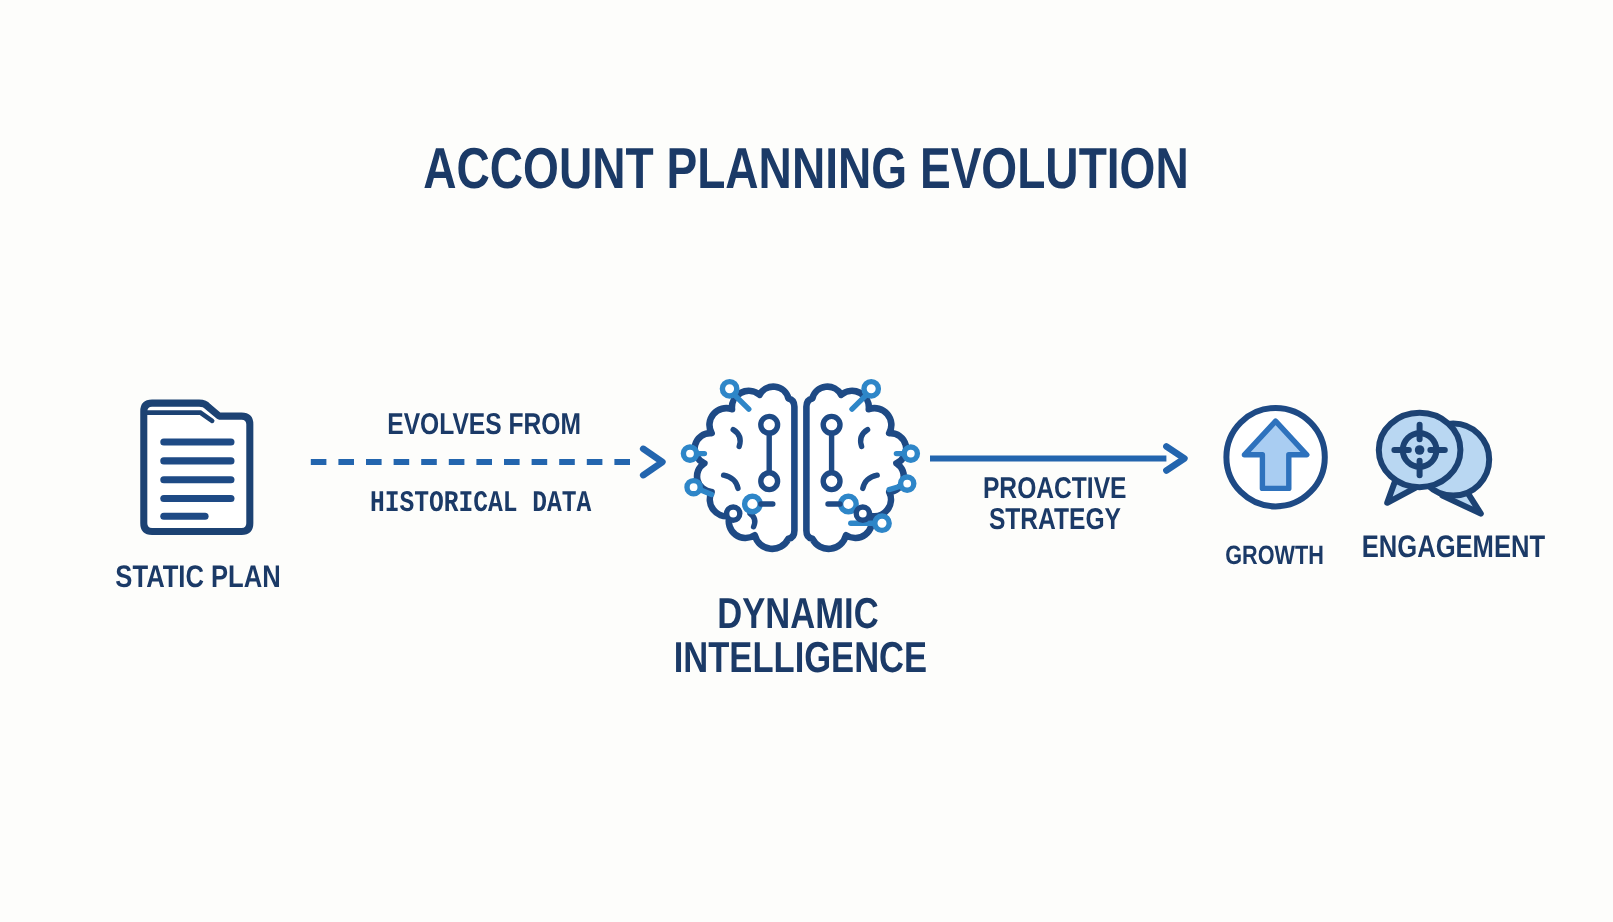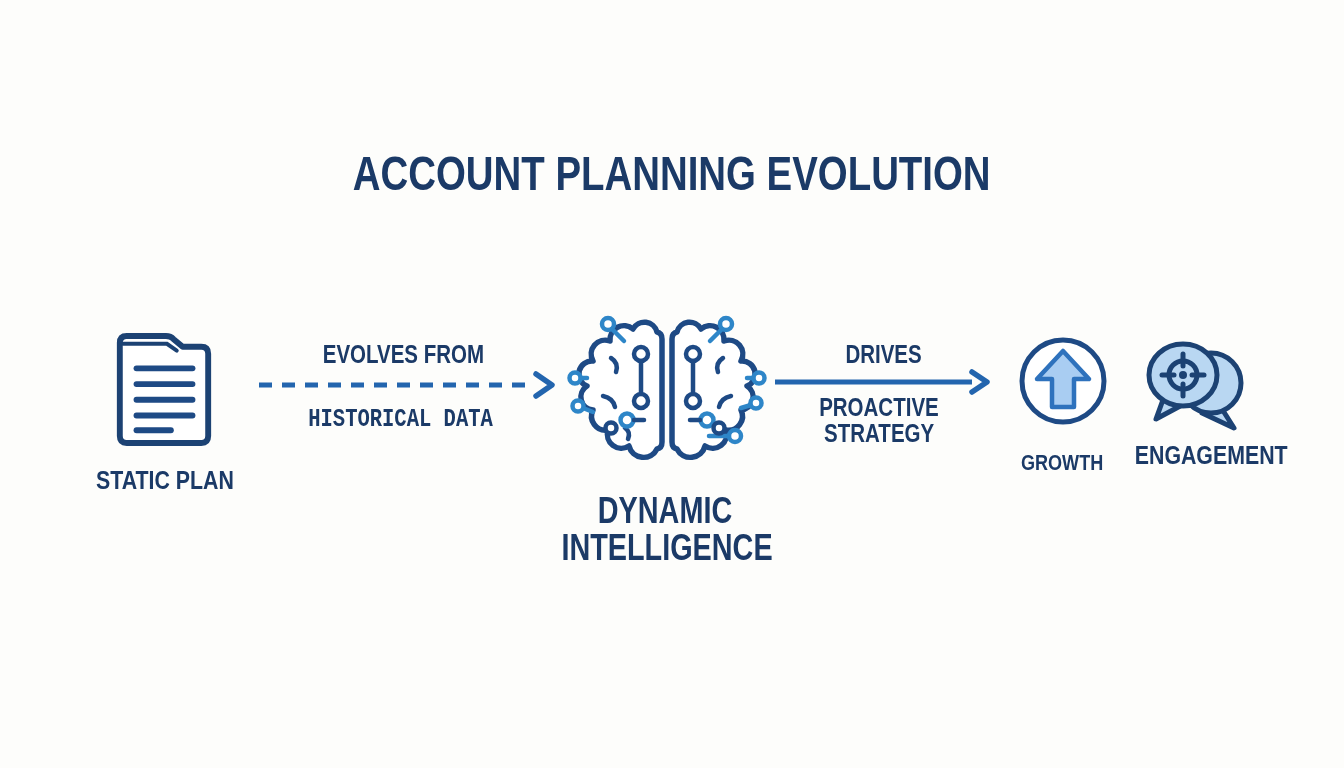--- a/index.html
+++ b/index.html
@@ -13,21 +13,21 @@
     --arrow-stroke:#2e72bd;
     --bg:#fdfdfb;
   }
   *{margin:0;padding:0;box-sizing:border-box;}
   html,body{width:1344px;height:768px;}
   body{background:var(--bg);font-family:"Liberation Sans",sans-serif;overflow:hidden;}
   .stage{position:relative;width:1344px;height:768px;background:var(--bg);}
   .label{position:absolute;color:var(--navy);font-weight:700;text-align:center;}
   .cond{display:inline-block;transform:scaleX(0.82);transform-origin:50% 50%;white-space:nowrap;}
   .cond-wide{display:inline-block;transform:scaleX(0.8);transform-origin:50% 50%;white-space:nowrap;}
-  .title{top:117px;left:0;width:1344px;font-size:48px;line-height:50px;letter-spacing:0px;margin-top:32px;}
+  .title{top:117px;left:0;width:1344px;font-size:48px;line-height:50px;letter-spacing:0px;}
   .abs{position:absolute;}
   svg{display:block;}
   .stroke-outline{stroke:var(--outline);}
   .stroke-mid{stroke:var(--mid-blue);}
   .stroke-node{stroke:var(--node-blue);}
   .stroke-arrow{stroke:var(--arrow-blue);}
   .fill-light{fill:var(--light-fill);}
   .fill-none{fill:none;}
   .fill-white{fill:#ffffff;}
 </style>
@@ -113,23 +113,20 @@
         <path class="stroke-mid fill-none" d="M133 112 L123 112"></path>
         <circle class="stroke-mid" cx="152" cy="120" r="5.5"></circle>
       </g>
     </svg>
   </div>
   <div class="label" style="left:535px;top:492px;width:260px;font-size:36px;line-height:37px;">
     <div><span class="cond-wide">DYNAMIC</span></div>
     <div><span class="cond-wide">INTELLIGENCE</span></div>
   </div>
 
-  <div class="label" style="left:794px;top:341px;width:180px;font-size:25px;line-height:27px;">
-    <span class="cond">DRIVES</span>
-  </div>
   <div class="abs" style="left:772px;top:368px;">
     <svg width="222" height="28" viewBox="0 0 222 28">
       <line class="stroke-arrow" x1="3" y1="14" x2="200" y2="14" stroke-width="5"></line>
       <polyline class="fill-none stroke-arrow" points="200,4 215,14 200,24" stroke-width="5.5" stroke-linecap="round" stroke-linejoin="round"></polyline>
     </svg>
   </div>
   <div class="label" style="left:789px;top:394px;width:180px;font-size:25px;line-height:26px;">
     <div><span class="cond">PROACTIVE</span></div>
     <div><span class="cond">STRATEGY</span></div>
   </div>

